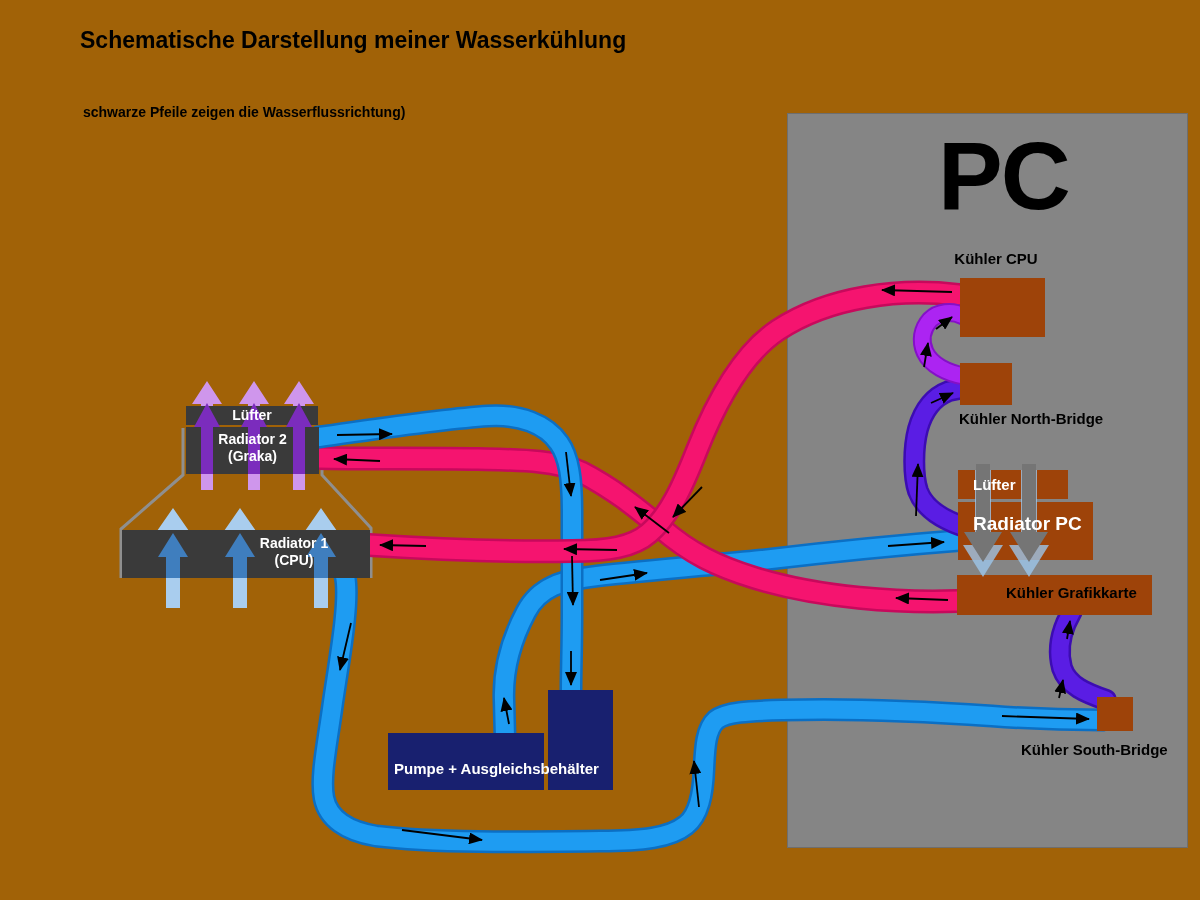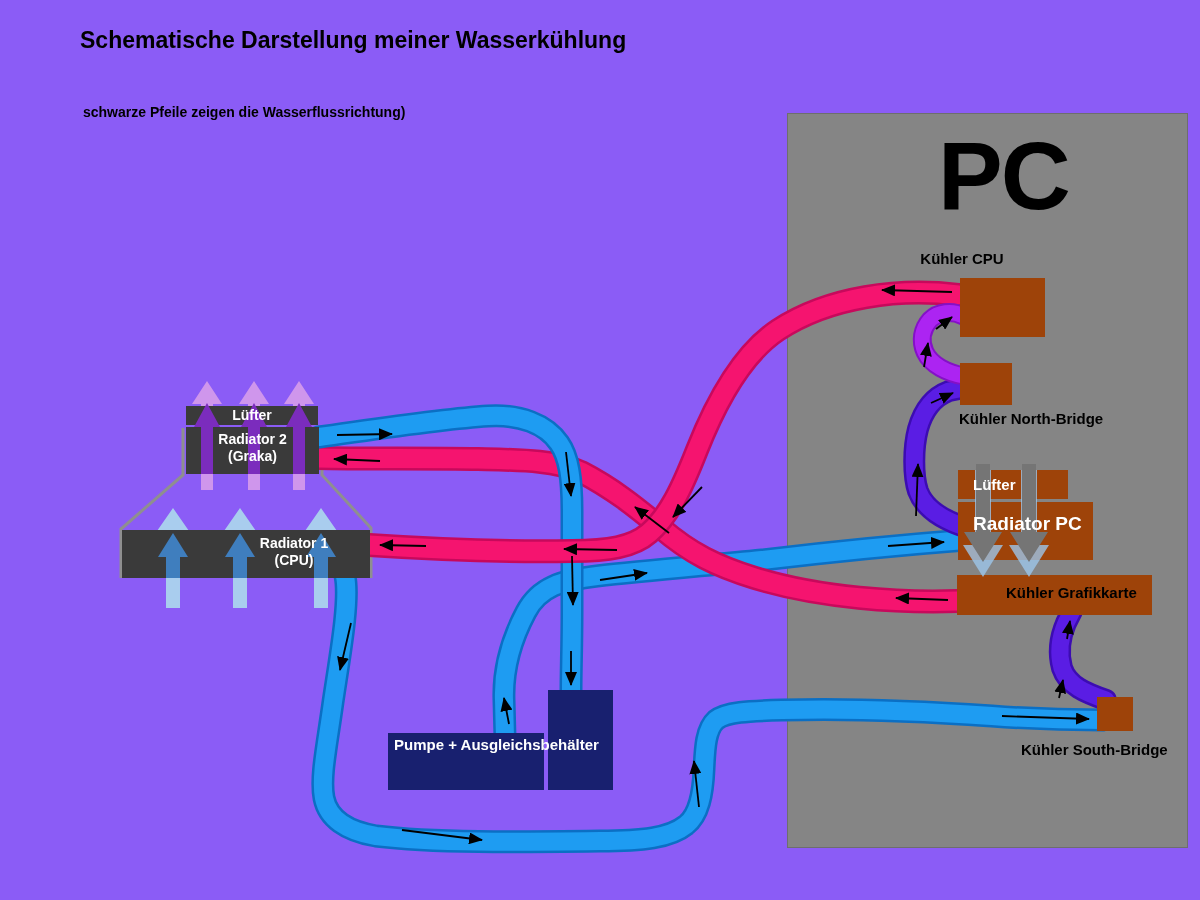--- a/index.html
+++ b/index.html
@@ -1,16 +1,16 @@
 <!DOCTYPE html>
 <html><head>
 <meta charset="utf-8">
 <style>
   html,body{margin:0;padding:0;background:#ffffff;}
-  #stage{position:relative;width:1200px;height:900px;background:#8b5cf6;
+  #stage{position:relative;width:1200px;height:900px;background:#a16207;
          font-family:"Liberation Sans",sans-serif;font-weight:bold;overflow:hidden;}
   .abs{position:absolute;}
   .lbl{position:absolute;color:#000;white-space:nowrap;line-height:1.15;}
   .white{color:#fff;}
   .ctr{text-align:center;}
   #pc-case{left:787px;top:113px;width:401px;height:735px;background:#858585;border:1px solid #6e6e6e;box-sizing:border-box;}
   .brown{background:#9e4309;}
   .dkgray{background:#3a3a3a;}
   .navy{background:#18206f;}
   #box-cpu{left:960px;top:278px;width:85px;height:59px;}
@@ -20,30 +20,30 @@
   #box-gk{left:957px;top:575px;width:195px;height:40px;}
   #box-sb{left:1097px;top:697px;width:36px;height:34px;}
   #box-luefter-l{left:186px;top:406px;width:132px;height:19px;}
   #box-rad2{left:186px;top:427px;width:133px;height:47px;}
   #box-rad1{left:122px;top:530px;width:248px;height:48px;}
   #box-pump{left:388px;top:733px;width:156px;height:57px;}
   #box-res{left:548px;top:690px;width:65px;height:100px;}
   #title{left:80px;top:27px;font-size:23px;}
   #legend{left:83px;top:103px;font-size:14px;line-height:19px;}
   #pc-label{left:938px;top:112px;font-size:97px;letter-spacing:-2px;margin-top:8px;}
-  #lbl-cpu{left:882px;top:250px;width:160px;font-size:15px;}
+  #lbl-cpu{left:916px;top:250px;width:160px;font-size:15px;}
   #lbl-nb{left:959px;top:410px;font-size:15px;}
   #lbl-luefter-pc{left:973px;top:476px;font-size:15px;}
   #lbl-radiator-pc{left:973px;top:513px;font-size:19px;}
   #lbl-gk{left:1006px;top:584px;font-size:15px;}
   #lbl-sb{left:1021px;top:741px;font-size:15px;}
   #lbl-luefter-l{left:186px;top:407px;width:132px;font-size:14px;}
   #lbl-rad2{left:186px;top:431px;width:133px;font-size:14px;line-height:17px;}
   #lbl-rad1{left:122px;top:535px;width:248px;font-size:14px;line-height:17px;padding-left:48px;}
-  #lbl-pump{left:394px;top:736px;font-size:15px;}
+  #lbl-pump{left:394px;top:760px;font-size:15px;}
   svg{position:absolute;left:0;top:0;}
   .tube{fill:none;stroke-linecap:round;stroke-linejoin:round;}
   .arrowline{stroke:#000;stroke-width:1.8;}
 </style>
 </head>
 <body>
 
 <div id="stage">
 
   <div class="abs" id="pc-case"></div>

